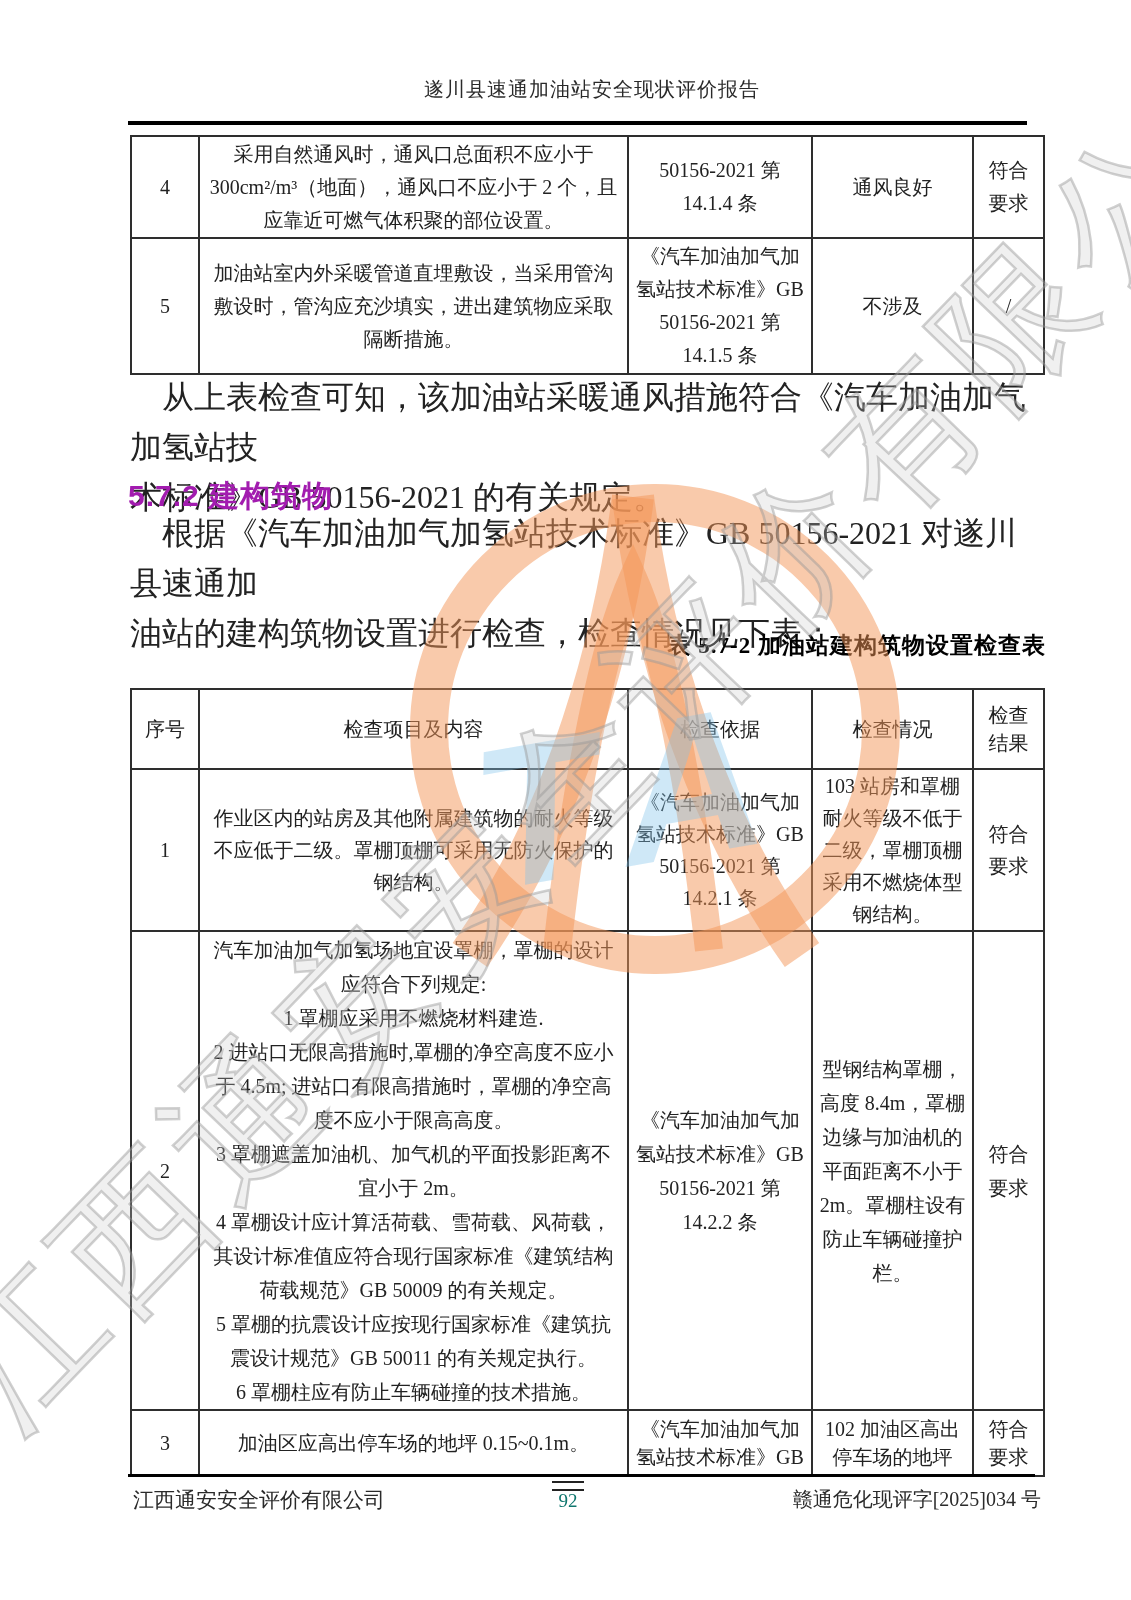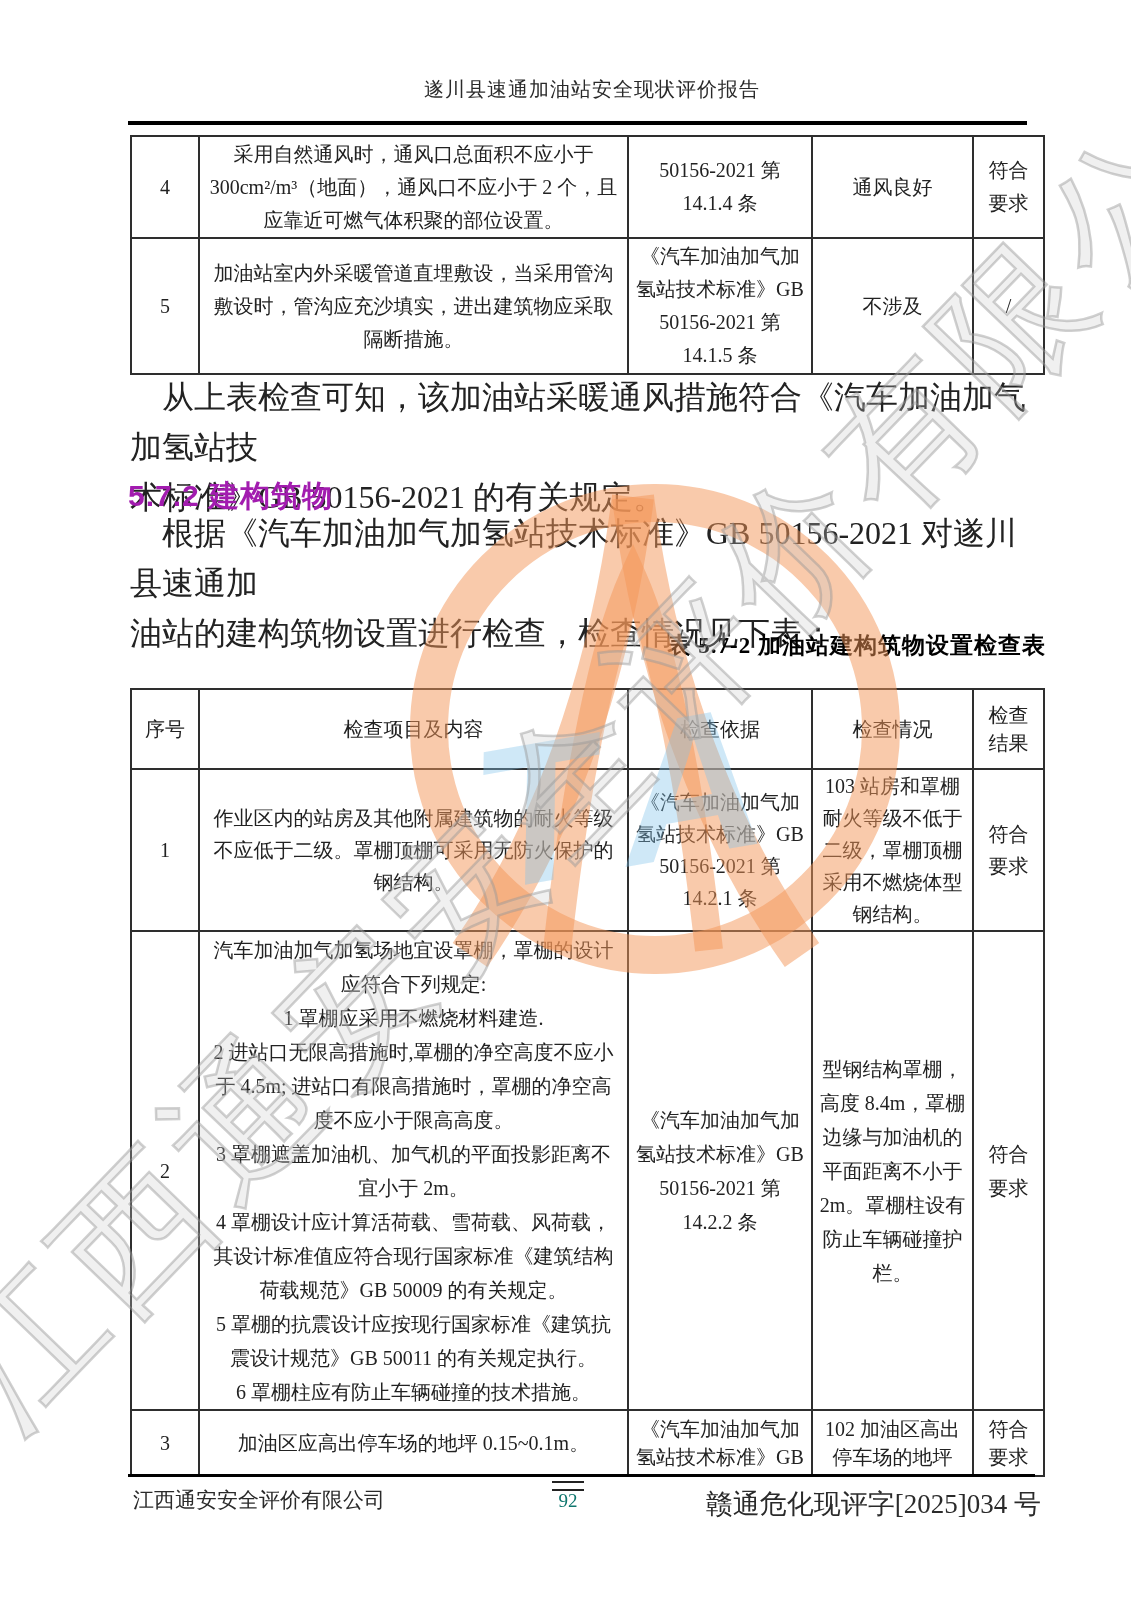--- a/index.html
+++ b/index.html
@@ -49,21 +49,21 @@
   .section-heading{
     position:absolute;left:128px;top:476px;font-size:30px;font-weight:bold;color:#a21caf;
     font-family:"Liberation Sans","DejaVu Sans",sans-serif;letter-spacing:1px;
   }
   .table-caption{
     position:absolute;left:130px;top:630px;width:916px;text-align:right;
     font-size:23px;font-weight:bold;color:#000000;letter-spacing:1px;
   }
   
   .footer-company{position:absolute;left:133px;top:1486px;font-size:21px;color:#2a2a2a;}
-  .footer-docnum{position:absolute;right:90px;top:1486px;font-size:27px;color:#2a2a2a;}
+  .footer-docnum{position:absolute;right:90px;top:1486px;font-size:20px;color:#2a2a2a;}
   .footer-pagenum{position:absolute;left:523px;top:1490px;width:90px;text-align:center;font-size:19px;color:#0f766e;}
   .pagenum-tick{position:absolute;left:552px;top:1481px;width:32px;height:6px;
     border-top:2px solid #222;border-bottom:2px solid #222;}
   
   .wm{position:absolute;pointer-events:none;user-select:none;}
   .wm-gray{
     left:-310px;top:648px;width:1860px;height:165px;line-height:165px;
     text-align:center;white-space:nowrap;
     transform:rotate(-46deg);
     font-family:"Liberation Sans","DejaVu Sans",sans-serif;

